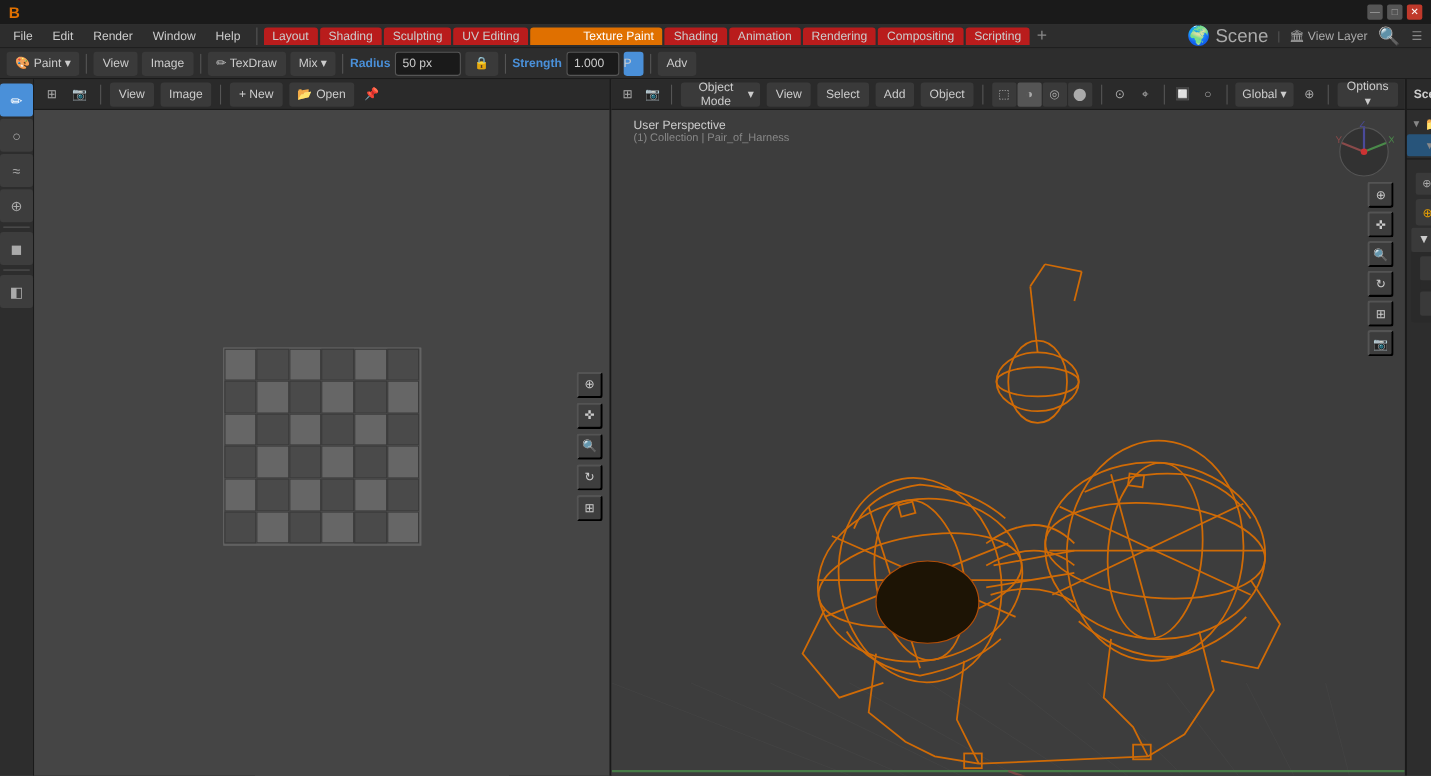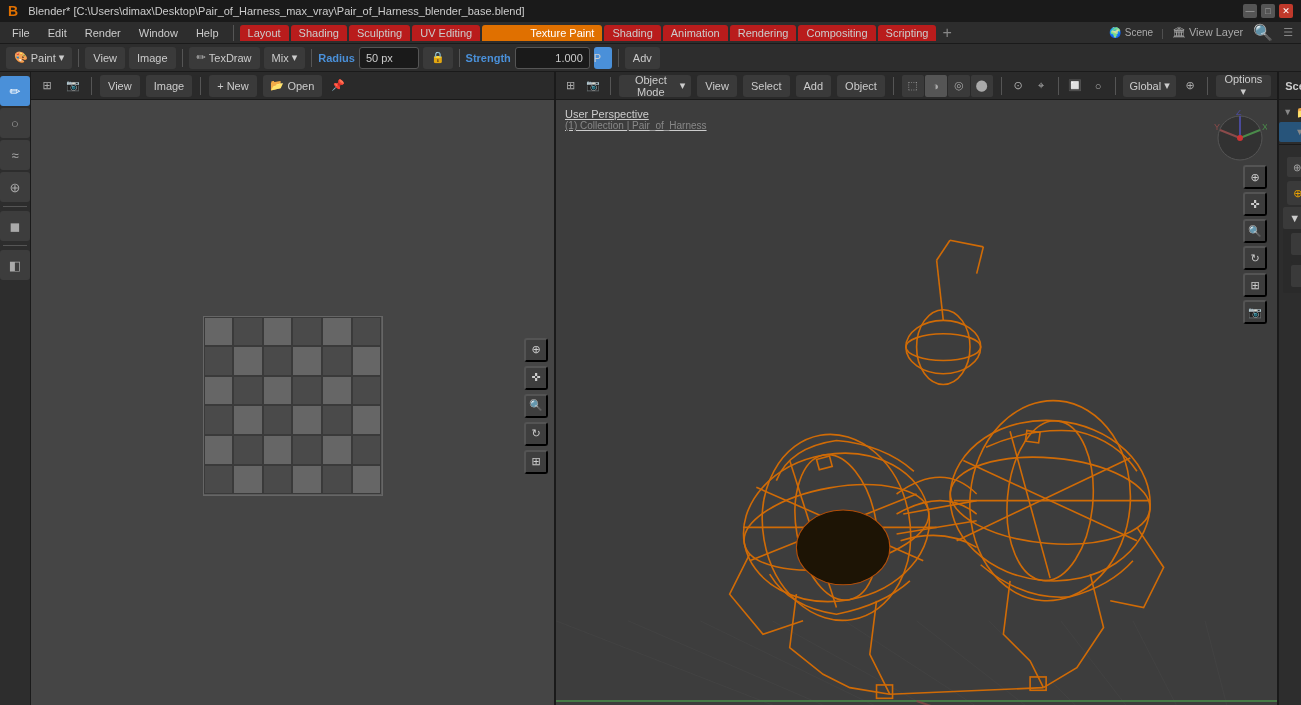--- a/index.html
+++ b/index.html
@@ -421,21 +421,20 @@
       font-weight: bold;
       margin-right: 4px;
     }
   </style>
 </head>
 <body>
 
 <div id="title-bar">
   <div class="title-left">
     <span class="blender-logo">B</span>
-    <span>Blender* [C:\Users\dimax\Desktop\Pair_of_Harness_max_vray\Pair_of_Harness_blender_base.blend]</span>
   </div>
   <div class="title-controls">
     <button class="win-btn minimize">—</button>
     <button class="win-btn maximize">□</button>
     <button class="win-btn close">✕</button>
   </div>
 </div>
 
 <div id="menu-bar">
   <span class="menu-item">File</span>
@@ -449,21 +448,21 @@
   <span class="menu-item workspace-tab">Sculpting</span>
   <span class="menu-item workspace-tab">UV Editing</span>
   <span class="menu-item active-workspace">Texture Paint</span>
   <span class="menu-item workspace-tab">Shading</span>
   <span class="menu-item workspace-tab">Animation</span>
   <span class="menu-item workspace-tab">Rendering</span>
   <span class="menu-item workspace-tab">Compositing</span>
   <span class="menu-item workspace-tab">Scripting</span>
   <span style="margin-left:4px; color:#888; font-size:16px;">+</span>
   <div id="menu-right">
-    <span style="font-size:10px; color:#aaa; cursor:pointer;">🌍 Scene</span>
+    <span style="font-size:17px; color:#aaa; cursor:pointer;">🌍 Scene</span>
     <span style="margin:0 4px; color:#555;">|</span>
     <span style="font-size:11px; color:#aaa; cursor:pointer;">🏛 View Layer</span>
     <span style="margin:0 6px; font-size:16px; color:#888; cursor:pointer;">🔍</span>
     <span style="margin-right:4px; font-size:11px; color:#888; cursor:pointer;">☰</span>
   </div>
 </div>
 
 <div id="paint-toolbar">
 
   <button class="toolbar-btn">
@@ -483,21 +482,21 @@
   <button class="toolbar-btn">
     <span>Mix</span>
     <span>▾</span>
   </button>
   <div class="divider-v"></div>
   <span class="toolbar-input-label">Radius</span>
   <input class="toolbar-input" type="text" value="50 px" style="width: 60px;">
   <button class="toolbar-btn">🔒</button>
   <div class="divider-v"></div>
   <span class="toolbar-input-label">Strength</span>
-  <input class="toolbar-input" type="text" value="1.000" style="width: 75px; text-align: right;">
+  <input class="toolbar-input" type="text" value="1.000" style="width: 48px;">
   <button class="toolbar-btn active" style="background:#4a90d9; width:18px; padding:0;">P</button>
   <div class="divider-v"></div>
   <button class="toolbar-btn">Adv</button>
 </div>
 
 <div id="main-layout">
 
   <div id="left-panel">
     <button class="tool-btn active" title="Draw">✏</button>
     <button class="tool-btn" title="Soften">○</button>
@@ -709,21 +708,21 @@
 
               <path d="M165,285 Q175,260 210,255 Q245,258 268,278"></path>
               <path d="M322,260 Q355,245 390,248 Q420,255 435,278"></path>
               <path d="M160,355 Q175,380 210,385 Q245,378 265,360"></path>
               <path d="M318,348 Q350,375 385,372 Q415,364 432,345"></path>
 
               <ellipse cx="215" cy="335" rx="35" ry="28" fill="#1a1000" stroke="#c05000" stroke-width="0.8"></ellipse>
             </g>
           </svg>
 
-          <div style="position:absolute; top:8px; left:9px; font-size:11px; color:#ccc;text-decoration:underline;">
+          <div style="position:absolute; top:8px; left:20px; font-size:11px; color:#ccc;">
             <div>User Perspective</div>
             <div style="color:#888; font-size:10px;">(1) Collection | Pair_of_Harness</div>
           </div>
 
           <div class="view-cube">
             <svg width="55" height="55">
 
               <circle cx="28" cy="28" r="22" fill="rgba(40,40,40,0.5)" stroke="#555" stroke-width="1"></circle>
 
               <line x1="28" y1="28" x2="48" y2="20" stroke="#4a8a4a" stroke-width="2"></line>

